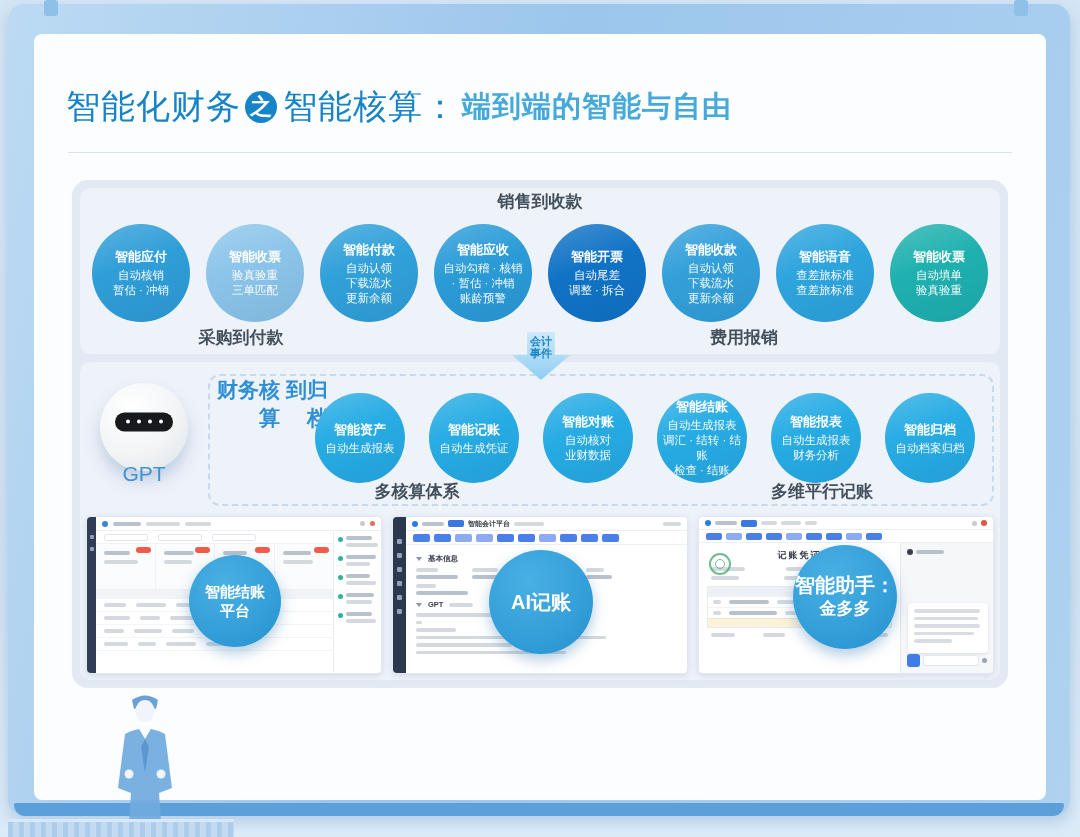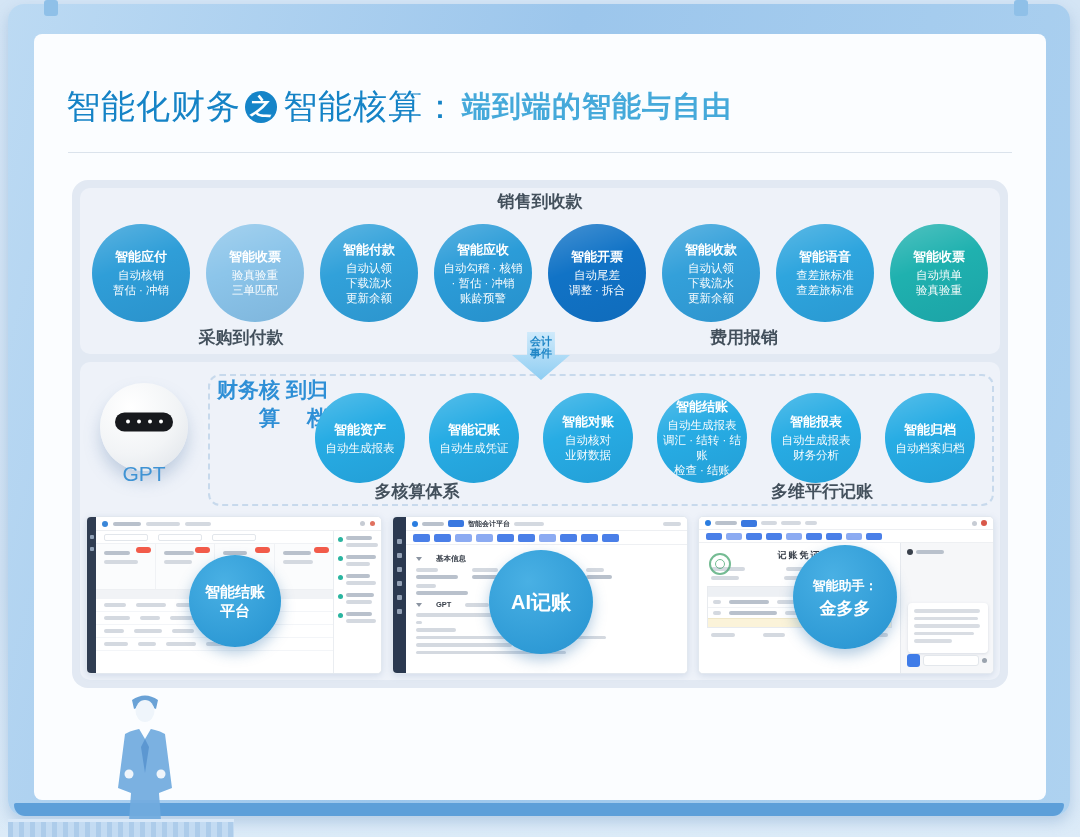--- a/index.html
+++ b/index.html
@@ -126,21 +126,21 @@
     display:flex; flex-direction:column; align-items:center; gap:9px; padding-top:22px; }
   .s2-side i { width:5px; height:5px; border-radius:1px; background:#93a1b5; }
   .s2-top { position:absolute; left:13px; right:0; top:0; height:14px; background:#fff; border-bottom:1px solid #edeff2;
     display:flex; align-items:center; gap:4px; padding:0 6px; }
   .s2-badge { width:16px; height:7px; background:#3a78e0; border-radius:2px; }
   .s2-apptitle { font-size:7px; color:#39404b; font-weight:bold; white-space:nowrap; }
   .s2-btns { position:absolute; left:13px; right:0; top:14px; height:14px; background:#fff; border-bottom:1px solid #eef0f3;
     display:flex; align-items:center; gap:4px; padding:0 7px; }
   .s2-btns .pill-btn { width:17px; }
   .s2-body { position:absolute; left:13px; right:0; top:28px; bottom:0; background:#fff; padding:6px 10px; }
-  .s2-sec { display:flex; align-items:center; gap:14px; margin:3px 0 4px; }
+  .s2-sec { display:flex; align-items:center; gap:6px; margin:3px 0 4px; }
   .s2-sec b { font-size:7.5px; color:#39404b; }
   .caret { width:0; height:0; border-left:3px solid transparent; border-right:3px solid transparent; border-top:4px solid #8b94a1; }
   .s2-fields { display:flex; gap:14px; margin-bottom:5px; }
   .s2-f { display:flex; flex-direction:column; gap:3px; }
   .s2-lines .bar { margin-bottom:4px; height:3.5px; }
   
   .s3-top { position:absolute; left:0; right:0; top:0; height:13px; background:#fff; border-bottom:1px solid #edeff2;
     display:flex; align-items:center; gap:4px; padding:0 6px; }
   .s3-btns { position:absolute; left:0; right:0; top:13px; height:13px; background:#fff; border-bottom:1px solid #eef0f3;
     display:flex; align-items:center; gap:4px; padding:0 7px; }
@@ -565,21 +565,21 @@
               <div class="bar" style="width:60px;"></div>
               <div class="bar" style="width:38px;"></div>
           </div>
           <div class="s3-input">
             <span class="s3-send-ico"></span>
             <span class="s3-input-box"></span>
             <span class="dot" style="width:5px;height:5px;background:#9aa3ae;"></span>
           </div>
         </div>
         <div class="ov" style="left:94px; top:28px; width:104px; height:104px;">
-          <div class="ovt" style="font-size:13px; line-height:23px;">智能助手：</div>
+          <div class="ovt" style="font-size:20px; line-height:23px;">智能助手：</div>
           <div class="ovt" style="font-size:17px; line-height:23px;">金多多</div>
         </div>
       </div>
 
     </div>
   </div>
 </div>
 
 <svg class="presenter" viewBox="0 0 100 140">
   <path d="M37 6 q13 -9 26 0 l-2 9 q-11 -6 -22 0 z" fill="#5e9bd3"></path>

